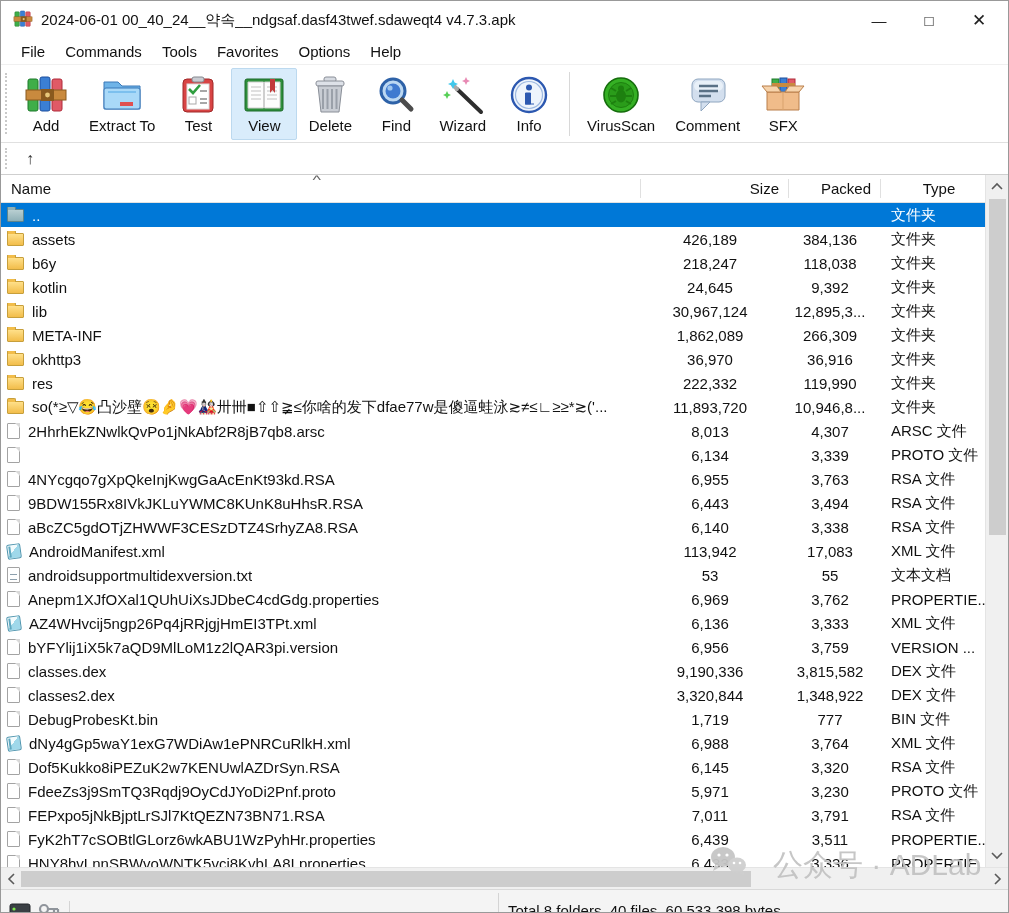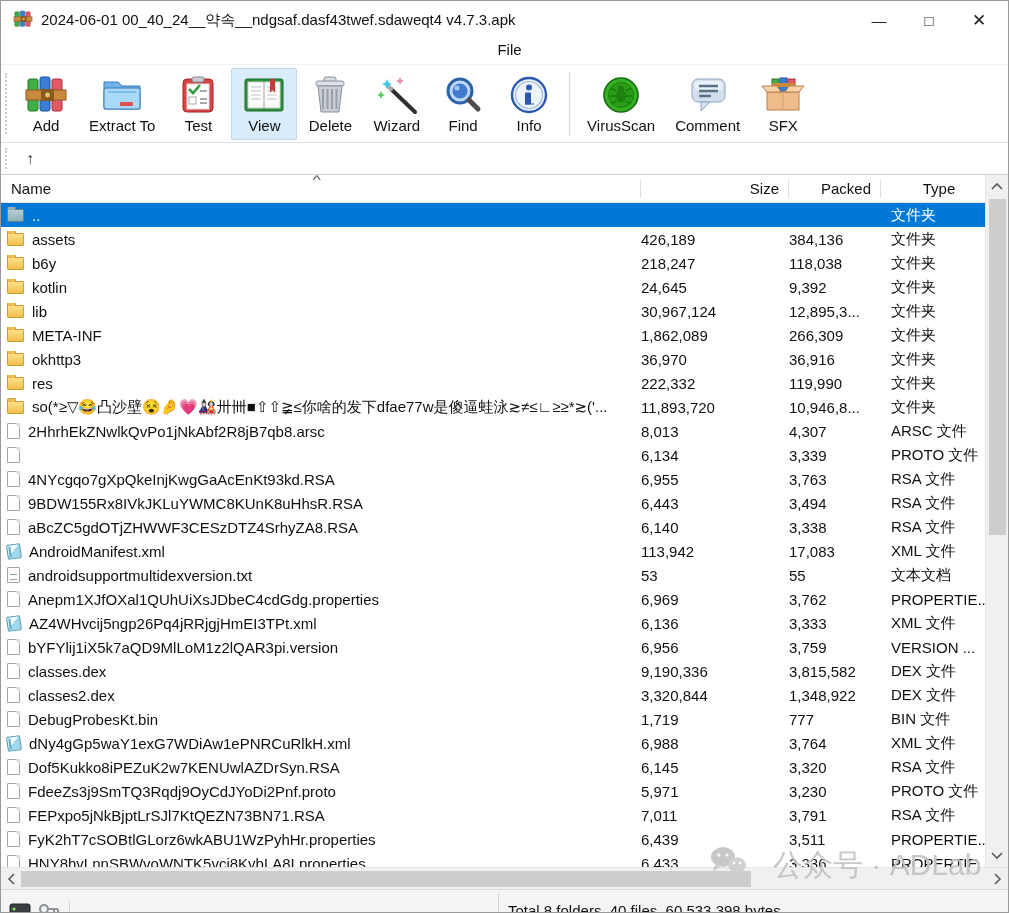--- a/index.html
+++ b/index.html
@@ -9,21 +9,21 @@
 
   
   .titlebar{position:absolute;left:0;top:0;width:100%;height:38px;display:flex;align-items:center;padding-left:12px;background:#fff;}
   .titlebar .appicon{width:20px;height:20px;margin-right:8px;flex:0 0 auto;}
   .title-text{font-size:15px;white-space:nowrap;}
   .win-ctls{margin-left:auto;display:flex;height:100%;}
   .ctl{width:50px;height:100%;display:flex;align-items:center;justify-content:center;font-size:15px;color:#222;}
   .ctl.close{margin-right:4px;font-size:17px;}
 
   
-  .menubar{position:absolute;left:0;top:38px;width:100%;height:25px;display:flex;align-items:center;padding-left:10px;background:#fff;flex-direction:column;}
+  .menubar{position:absolute;left:0;top:38px;width:100%;height:25px;display:flex;align-items:center;padding-left:10px;background:#fff;}
   .menu-item{padding:2px 10px;white-space:nowrap;}
 
   
   .toolbar{position:absolute;left:0;top:63px;width:100%;height:79px;display:flex;align-items:center;
     padding-left:12px;background:#fff;border-top:1px solid #f0f0f0;border-bottom:1px solid #e0e0e0;}
   .toolbar:before{content:"";position:absolute;left:4px;top:8px;bottom:8px;border-left:2px dotted #c9c9c9;}
   .tb-btn{display:flex;flex-direction:column;align-items:center;justify-content:center;height:72px;
     padding:2px 9px;border:1px solid transparent;border-radius:2px;}
   .tb-btn.active{background:#d9ecfb;border-color:#bcd9ef;}
   .tb-ico{width:46px;height:44px;display:flex;align-items:center;justify-content:center;}
@@ -46,21 +46,21 @@
   .hdr.type{padding-left:10px;justify-content:center;}
   .hdr-sep{position:absolute;top:4px;bottom:4px;width:1px;background:#e0e0e0;}
   .sort-caret{position:absolute;left:313px;top:-2px;font-size:12px;color:#666;transform:scaleX(1.5);}
 
   
   .rows{position:absolute;left:0;top:202px;width:986px;height:664px;overflow:hidden;background:#fff;}
   .row{display:grid;grid-template-columns:640px 148px 92px 106px;height:24px;align-items:center;white-space:nowrap;}
   .row.sel{background:#0078d7;color:#fff;}
   .cell-name{display:flex;align-items:center;padding-left:6px;overflow:hidden;}
   .cell-name .nm{overflow:hidden;text-overflow:clip;}
-  .cell-size,.cell-packed{text-align:left;padding-right:10px;}
+  .cell-size,.cell-packed{text-align:center;padding-right:10px;}
   .cell-type{padding-left:10px;overflow:hidden;}
 
   
   .fic{flex:0 0 auto;margin-right:8px;position:relative;display:inline-block;}
   .fic-folder,.fic-folder-up{width:17px;height:13px;border-radius:1px;margin-top:1px;}
   .fic-folder{background:linear-gradient(#ffe08a,#f2bd4a);border:1px solid #c79f3b;}
   .fic-folder:before{content:"";position:absolute;top:-4px;left:-1px;width:7px;height:3px;
     background:#f2bd4a;border:1px solid #c79f3b;border-bottom:none;border-radius:2px 2px 0 0;}
   .fic-folder-up{background:linear-gradient(#b9cfd2,#8fb0b6);border:1px solid #5f858d;}
   .fic-folder-up:before{content:"";position:absolute;top:-4px;left:-1px;width:7px;height:3px;
@@ -188,39 +188,39 @@
             <rect x="8" y="6" width="28" height="5" rx="2" fill="#dde1e8" stroke="#8a8f98"></rect>
             <path d="M10 11h24l-3 26H13z" fill="#c9cdd4" stroke="#8a8f98"></path>
             <path d="M15 14v20M19.5 14v20M24 14v20M28.5 14v20" stroke="#9aa0a9" stroke-width="2"></path>
           </svg>
         </span>
         <span class="tb-label">Delete</span>
       </div>
       <div class="tb-btn">
         <span class="tb-ico">
           <svg viewBox="0 0 44 40">
+            <circle cx="19" cy="16" r="12" fill="#bcd8f2" stroke="#2e62a8" stroke-width="3"></circle>
+            <circle cx="19" cy="16" r="7.5" fill="#3f7ad0"></circle>
+            <circle cx="16" cy="13" r="2.6" fill="#9ec6ef"></circle>
+            <path d="M28 25l9 9" stroke="#4c4c4c" stroke-width="5" stroke-linecap="round"></path>
+          </svg>
+        </span>
+        <span class="tb-label">Find</span>
+      </div>
+      <div class="tb-btn">
+        <span class="tb-ico">
+          <svg viewBox="0 0 44 40">
             <path d="M16 14L40 37" stroke="#2e2e2e" stroke-width="4" stroke-linecap="round"></path>
             <path d="M16 14l-4-4" stroke="#a9a9a9" stroke-width="4" stroke-linecap="round"></path>
             <path d="M12 4l1.6 3.4L17 9l-3.4 1.6L12 14l-1.6-3.4L7 9l3.4-1.6z" fill="#3fc8ec"></path>
             <path d="M25 2l1.3 2.7L29 6l-2.7 1.3L25 10l-1.3-2.7L21 6l2.7-1.3z" fill="#e88ab4"></path>
             <path d="M6 16l1.3 2.7L10 20l-2.7 1.3L6 24l-1.3-2.7L2 20l2.7-1.3z" fill="#58d058"></path>
           </svg>
         </span>
         <span class="tb-label">Wizard</span>
-      </div>
-      <div class="tb-btn">
-        <span class="tb-ico">
-          <svg viewBox="0 0 44 40">
-            <circle cx="19" cy="16" r="12" fill="#bcd8f2" stroke="#2e62a8" stroke-width="3"></circle>
-            <circle cx="19" cy="16" r="7.5" fill="#3f7ad0"></circle>
-            <circle cx="16" cy="13" r="2.6" fill="#9ec6ef"></circle>
-            <path d="M28 25l9 9" stroke="#4c4c4c" stroke-width="5" stroke-linecap="round"></path>
-          </svg>
-        </span>
-        <span class="tb-label">Find</span>
       </div>
       <div class="tb-btn">
         <span class="tb-ico">
           <svg viewBox="0 0 44 40">
             <circle cx="22" cy="20" r="17" fill="#eef4fc" stroke="#2c58b0" stroke-width="2.4"></circle>
             <circle cx="22" cy="20" r="13.5" fill="none" stroke="#9db8e0" stroke-width="1.2"></circle>
             <circle cx="22" cy="12.5" r="3" fill="#2c58b0"></circle>
             <path d="M18.5 18h5v11h-5zM18 29h9" fill="#2c58b0" stroke="#2c58b0"></path>
           </svg>
         </span>

